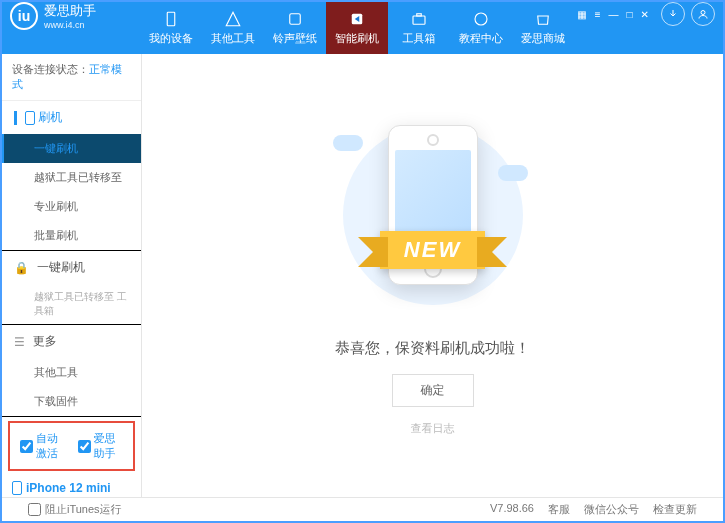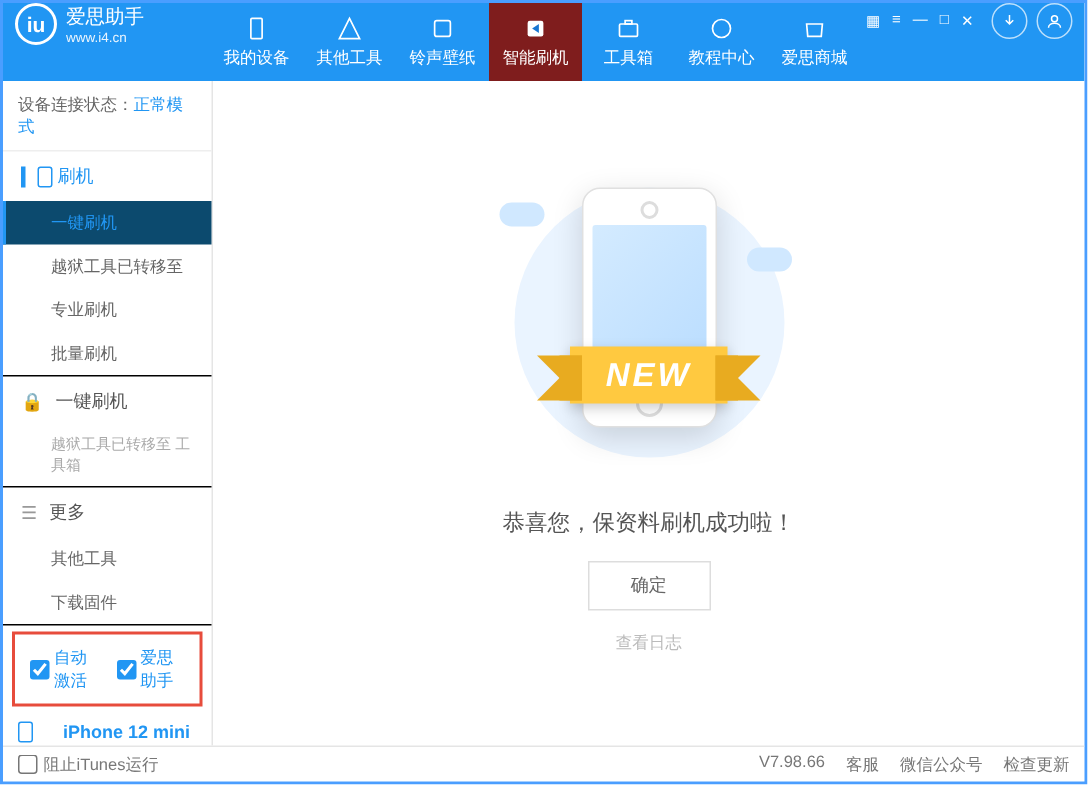--- a/index.html
+++ b/index.html
@@ -27,40 +27,40 @@
 .side-head{display:flex;align-items:center;padding:8px 12px;color:#555}
 .side-head.blue{color:#2196f3}
 .side-head .bar{width:3px;height:14px;background:#2196f3;margin-right:8px}
 .side-item{padding:7px 10px 7px 32px;color:#666;cursor:pointer;font-size:11px}
 .side-item.active{background:#0c4a6e;color:#2196f3;border-left:2px solid #2196f3;padding-left:30px}
 .side-note{padding:6px 10px 6px 32px;font-size:10px;color:#aaa;line-height:1.4}
 .checks{padding:8px 10px;border:2px solid #e74c3c;margin:4px 6px;display:flex;gap:12px;font-size:11px}
 .chk{display:flex;align-items:center;gap:3px;color:#2196f3}
 .chk input{accent-color:#2196f3}
 .device{padding:6px 10px}
-.device-name{color:#2196f3;font-size:12px;font-weight:bold;display:flex;align-items:flex-start;gap:20px}
+.device-name{color:#2196f3;font-size:12px;font-weight:bold;display:flex;align-items:flex-start;gap:4px}
 .main{flex:1;display:flex;flex-direction:column;align-items:center;justify-content:center;position:relative}
 .illust{position:relative;width:200px;height:200px}
 .bg-circle{width:180px;height:180px;background:#eaf4ff;border-radius:50%;position:absolute;top:10px;left:10px}
 .phone{position:absolute;width:90px;height:160px;background:#fff;border-radius:12px;box-shadow:0 6px 20px rgba(0,0,0,.15);left:55px;top:10px;border:1px solid #e0e0e0}
 .phone::before{content:"";position:absolute;top:8px;left:50%;transform:translateX(-50%);width:8px;height:8px;border:2px solid #ddd;border-radius:50%}
 .phone::after{content:"";position:absolute;bottom:6px;left:50%;transform:translateX(-50%);width:14px;height:14px;border:2px solid #ddd;border-radius:50%}
 .phone-screen{position:absolute;top:24px;left:6px;right:6px;bottom:26px;background:linear-gradient(135deg,#d4ebff,#b8dcff);border-radius:2px}
 .clouds{position:absolute;width:30px;height:16px;background:#d0e8ff;border-radius:10px}
 .c1{top:20px;left:0}
 .c2{top:50px;right:5px}
 .ribbon{position:absolute;bottom:40px;left:-15px;right:-15px;height:50px;display:flex;align-items:center;justify-content:center}
 .ribbon-main{background:#ffc940;color:#fff;font-weight:900;font-size:22px;padding:6px 24px;font-style:italic;letter-spacing:2px;position:relative;box-shadow:0 3px 8px rgba(0,0,0,.2)}
 .ribbon-main::before,.ribbon-main::after{content:"";position:absolute;top:6px;width:0;height:0;border:15px solid #e8ab20}
 .ribbon-main::before{left:-22px;border-left-color:transparent}
 .ribbon-main::after{right:-22px;border-right-color:transparent}
 .success-msg{margin-top:24px;font-size:15px;color:#555}
 .ok-btn{margin-top:16px;padding:7px 28px;border:1px solid #ddd;background:#fff;font-size:12px;color:#666;cursor:pointer}
 .log-link{margin-top:14px;font-size:11px;color:#bbb;cursor:pointer}
-.footer{height:24px;border-top:1px solid #e5e5e5;display:flex;align-items:center;padding:0 10px;font-size:11px;color:#777;justify-content:space-between}
+.footer{height:24px;border-top:1px solid #e5e5e5;display:flex;align-items:center;padding:0 26px;font-size:11px;color:#777;justify-content:space-between}
 .footer-left{display:flex;align-items:center;gap:4px}
 .footer-right{display:flex;gap:14px}
 .lock-icon{color:#ccc;margin-right:8px}
 .menu-icon{color:#999;margin-right:8px;font-size:12px}
 .phone-icon-sm{width:10px;height:14px;border:1.5px solid #2196f3;border-radius:2px;display:inline-block}
 </style>
 </head>
 <body>
 
 <div class="app">

